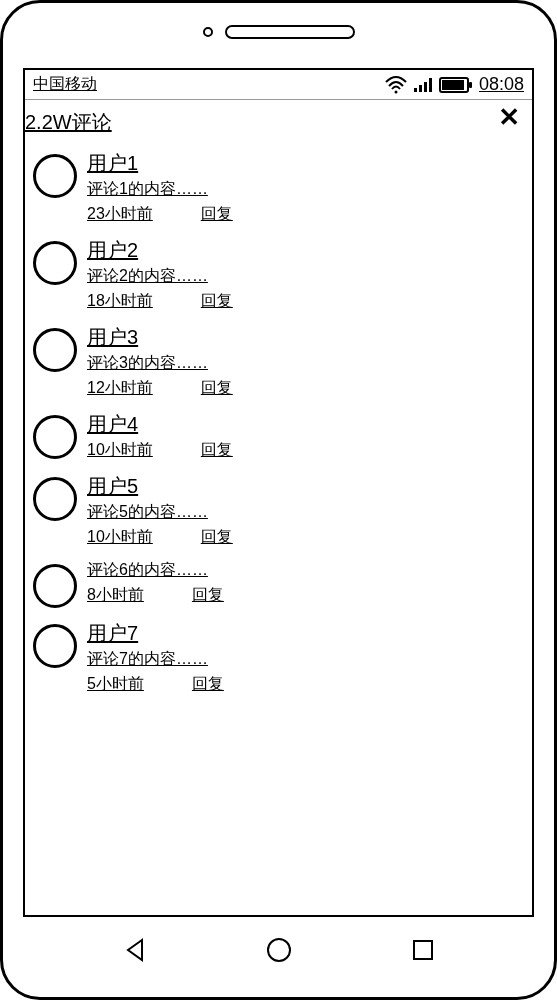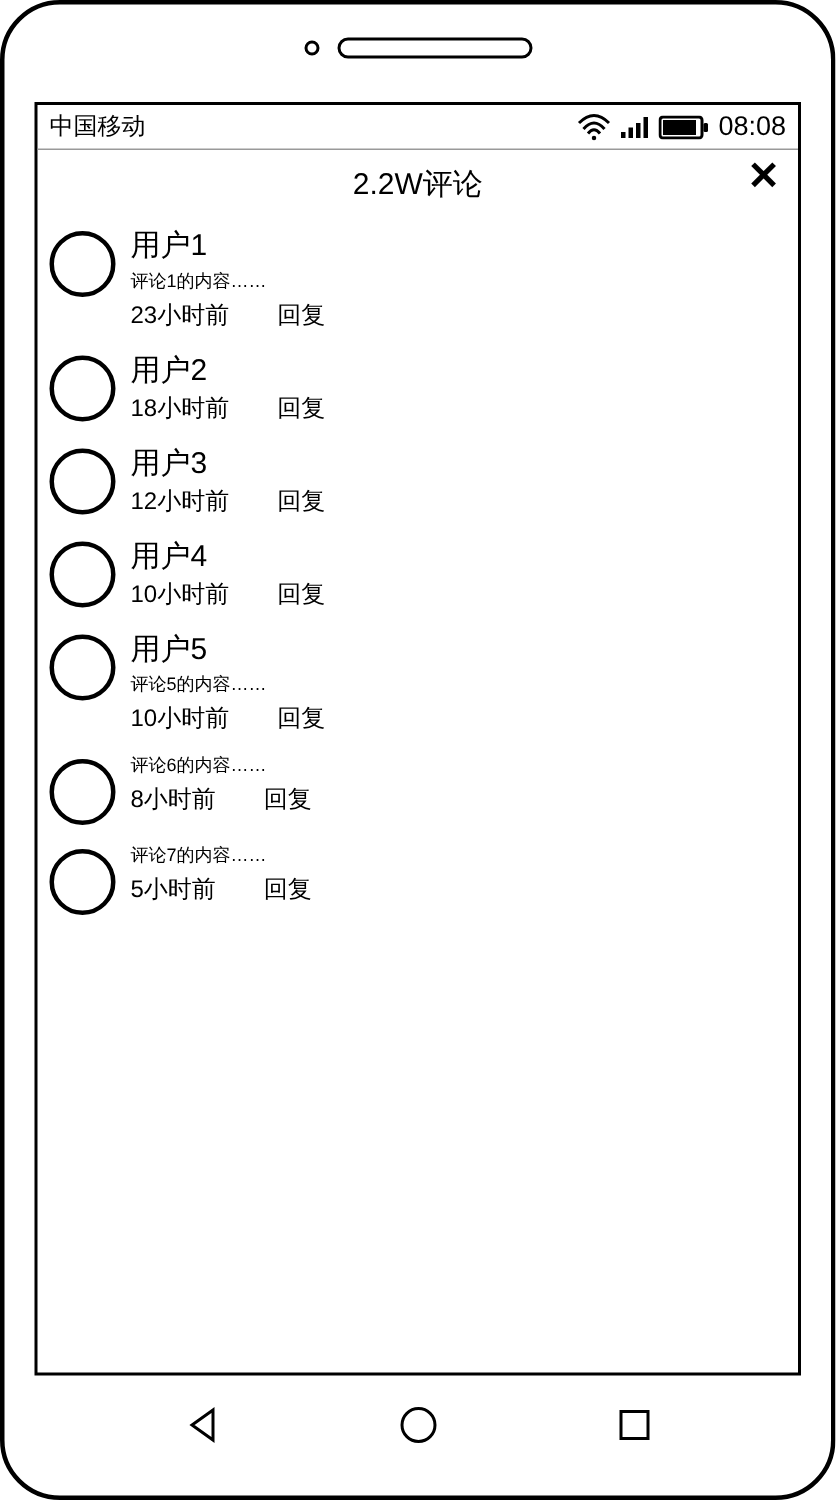--- a/index.html
+++ b/index.html
@@ -47,20 +47,21 @@
     .screen {
       position: absolute;
       top: 65px;
       left: 20px;
       right: 20px;
       bottom: 80px;
       border: 2px solid #000;
       background: #fff;
       display: flex;
       flex-direction: column;
+      text-decoration: underline;
     }
     .status-bar {
       height: 30px;
       display: flex;
       align-items: center;
       justify-content: space-between;
       padding: 0 8px;
       font-size: 16px;
       border-bottom: 1px solid #999;
     }
@@ -73,21 +74,21 @@
       gap: 6px;
     }
     .wifi-icon svg, .signal-icon svg, .battery-icon svg {
       display: block;
     }
     .header {
       position: relative;
       height: 44px;
       display: flex;
       align-items: center;
-      justify-content: center;
+      justify-content: flex-start;
       font-size: 20px;
     }
     .close-btn {
       position: absolute;
       right: 12px;
       top: 4px;
       font-size: 26px;
       font-weight: bold;
       cursor: pointer;
       line-height: 1;
@@ -120,27 +121,27 @@
       margin-top: 4px;
     }
     .comment-body {
       flex: 1;
     }
     .username {
       font-size: 20px;
       margin-bottom: 2px;
     }
     .comment-text {
-      font-size: 12px;
+      font-size: 16px;
       margin-bottom: 4px;
     }
     .comment-meta {
       font-size: 16px;
       display: flex;
-      gap: 32px;
+      gap: 48px;
     }
     .nav-bar {
       position: absolute;
       bottom: 22px;
       left: 0;
       right: 0;
       height: 50px;
       display: flex;
       align-items: center;
       justify-content: space-around;
@@ -205,31 +206,33 @@
             <span>23小时前</span>
             <span>回复</span>
           </div>
         </div>
       </div>
 
       <div class="comment-item">
         <div class="avatar"></div>
         <div class="comment-body">
           <div class="username">用户2</div>
+          <div class="comment-text">评论2的内容……</div>
           <div class="comment-meta">
             <span>18小时前</span>
             <span>回复</span>
           </div>
         </div>
       </div>
 
       <div class="comment-item">
         <div class="avatar"></div>
         <div class="comment-body">
           <div class="username">用户3</div>
+          <div class="comment-text">评论3的内容……</div>
           <div class="comment-meta">
             <span>12小时前</span>
             <span>回复</span>
           </div>
         </div>
       </div>
 
       <div class="comment-item">
         <div class="avatar"></div>
         <div class="comment-body">
@@ -260,20 +263,21 @@
           <div class="comment-meta">
             <span>8小时前</span>
             <span>回复</span>
           </div>
         </div>
       </div>
 
       <div class="comment-item">
         <div class="avatar"></div>
         <div class="comment-body">
+          <div class="username">用户7</div>
           <div class="comment-text">评论7的内容……</div>
           <div class="comment-meta">
             <span>5小时前</span>
             <span>回复</span>
           </div>
         </div>
       </div>
     </div>
   </div>
 

